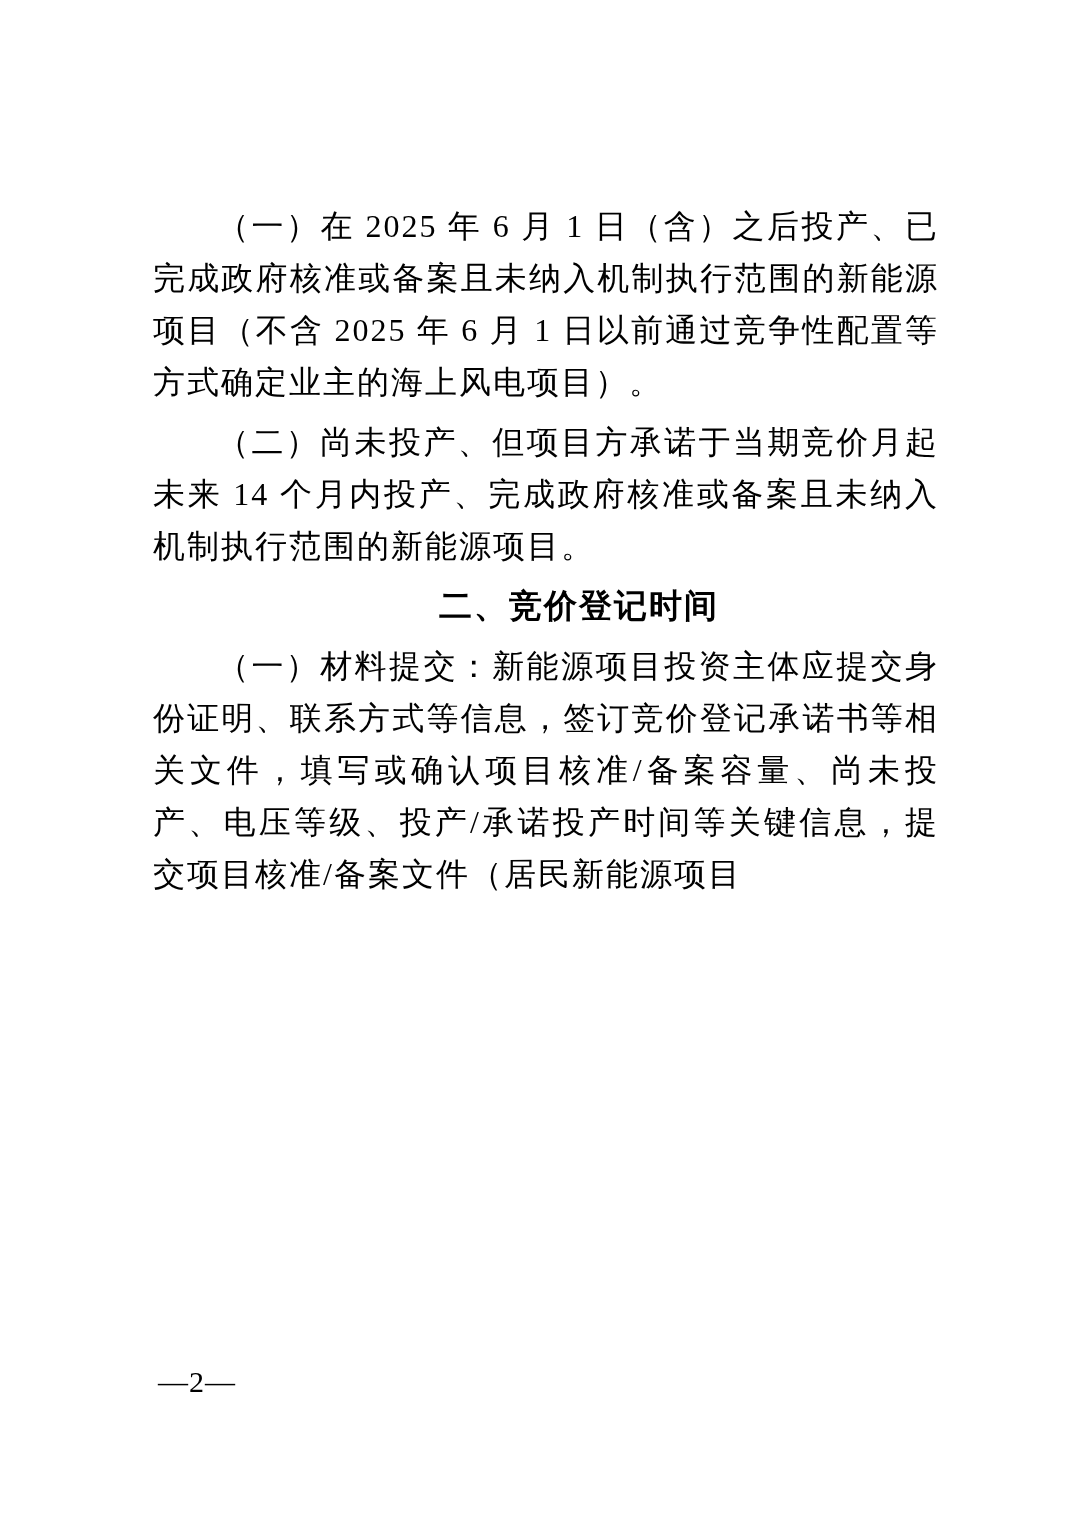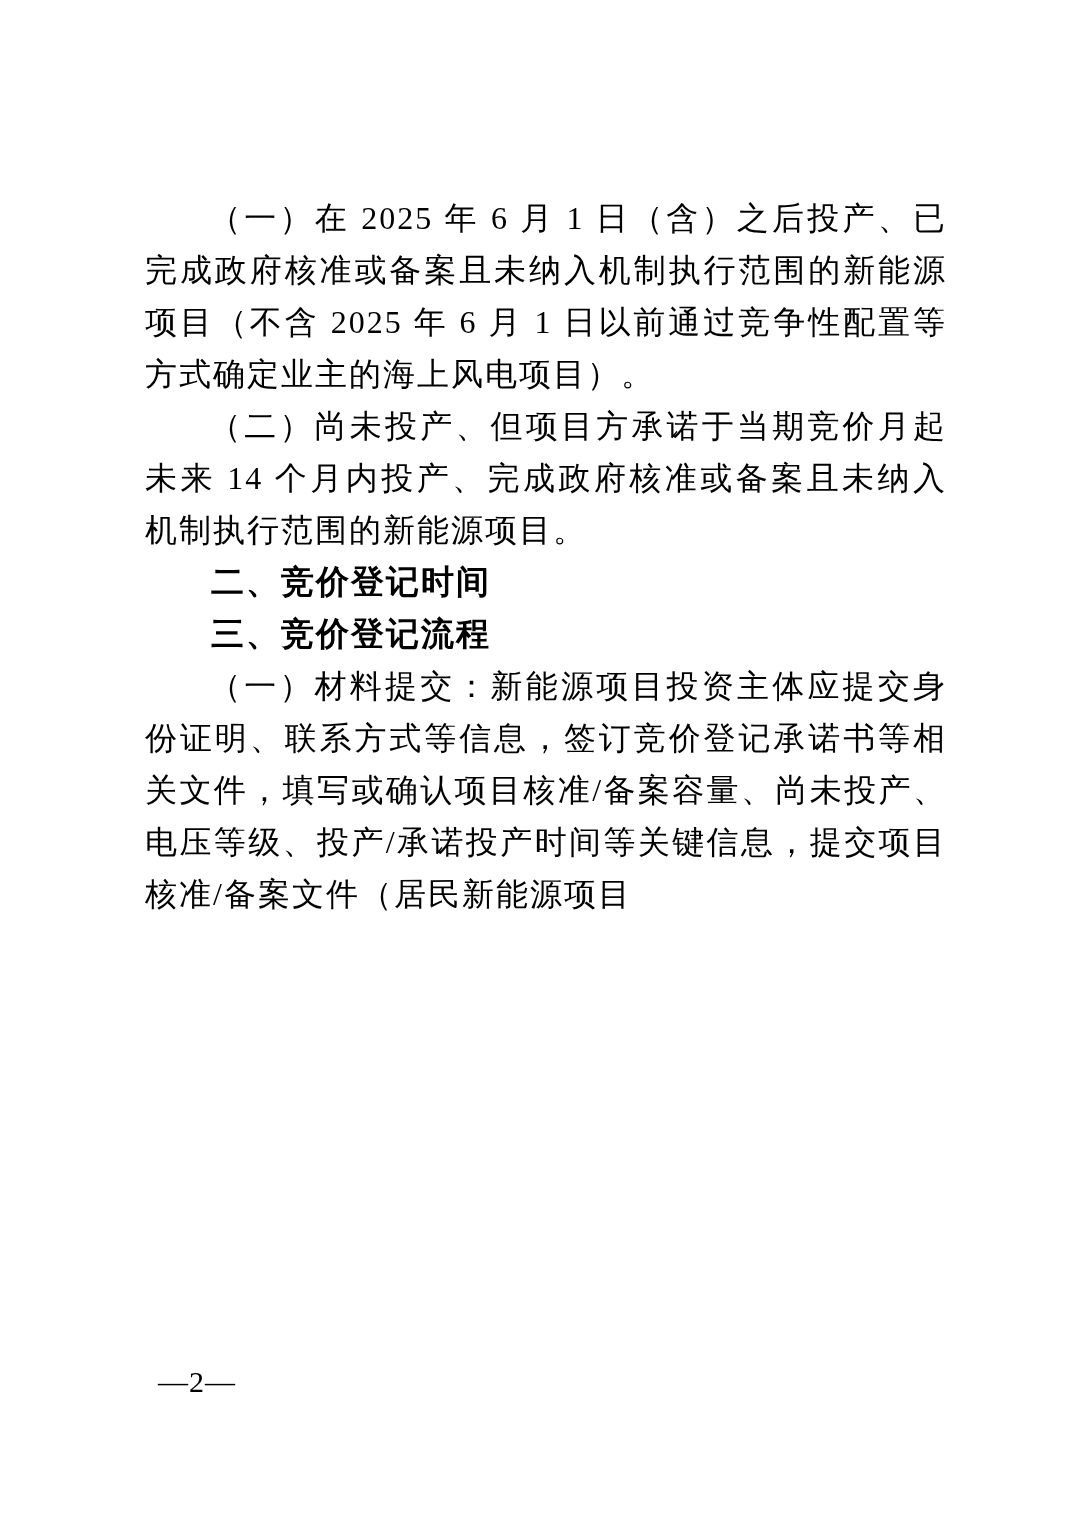--- a/index.html
+++ b/index.html
@@ -20,31 +20,31 @@
     top: 192px;
     width: 802px;
     color: #000000;
     font-family: "Liberation Serif", "DejaVu Serif", serif;
     font-size: 32px;
     line-height: 52px;
     text-align: justify;
     letter-spacing: 2px;
   }
   .para {
-    margin: 0;
+    margin: 8px;
     text-indent: 2em;
   }
   .heading {
     margin: 0;
     text-indent: 2em;
     font-family: "Liberation Sans", "DejaVu Sans", sans-serif;
     font-weight: 700;
     font-size: 33px;
     line-height: 52px;
-    text-align: left;
+    text-align: center;
     letter-spacing: 2px;
   }
   .page-number {
     position: absolute;
     left: 158px;
     top: 1362px;
     color: #000000;
     font-family: "Liberation Serif", "DejaVu Serif", serif;
     font-size: 30px;
     line-height: 40px;
@@ -52,17 +52,16 @@
   }
 </style>
 </head>
 <body>
 
 <div class="page">
   <div class="content">
     <p class="para">（一）在 2025 年 6 月 1 日（含）之后投产、已完成政府核准或备案且未纳入机制执行范围的新能源项目（不含 2025 年 6 月 1 日以前通过竞争性配置等方式确定业主的海上风电项目）。</p>
     <p class="para">（二）尚未投产、但项目方承诺于当期竞价月起未来 14 个月内投产、完成政府核准或备案且未纳入机制执行范围的新能源项目。</p>
     <h2 class="heading">二、竞价登记时间</h2>
-    <h2 class="heading">三、竞价登记流程</h2>
     <p class="para">（一）材料提交：新能源项目投资主体应提交身份证明、联系方式等信息，签订竞价登记承诺书等相关文件，填写或确认项目核准/备案容量、尚未投产、电压等级、投产/承诺投产时间等关键信息，提交项目核准/备案文件（居民新能源项目</p>
   </div>
   <div class="page-number">—2—</div>
 </div>
 
 </body></html>

